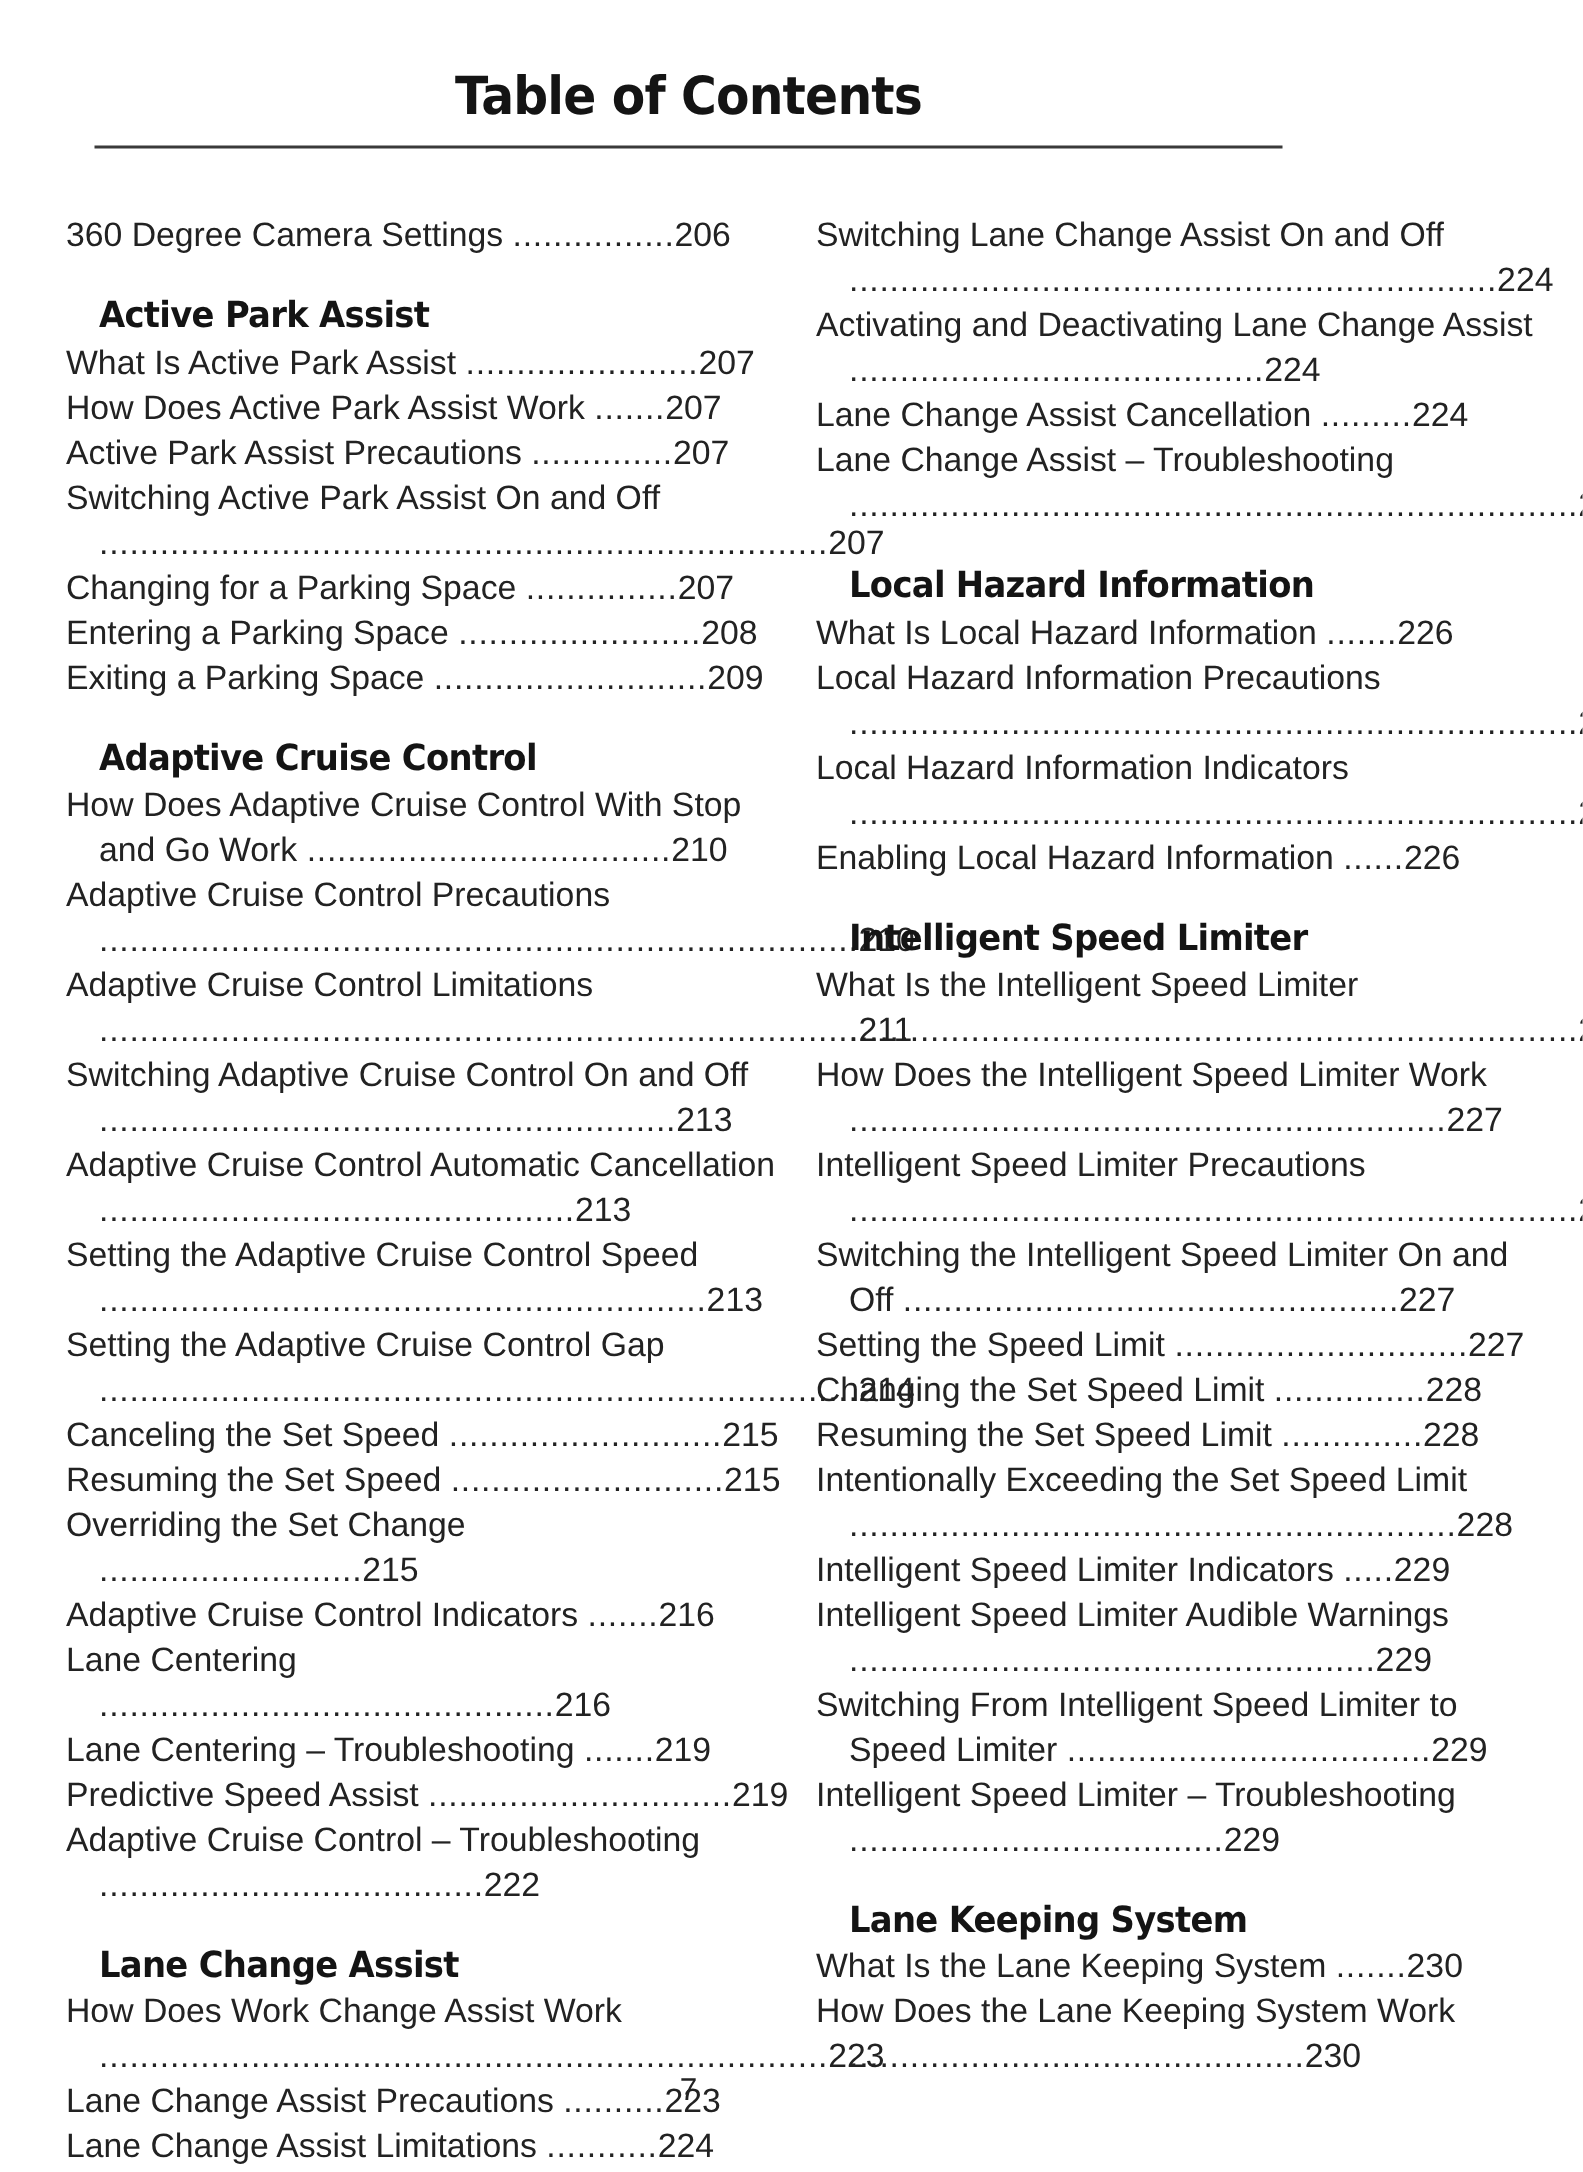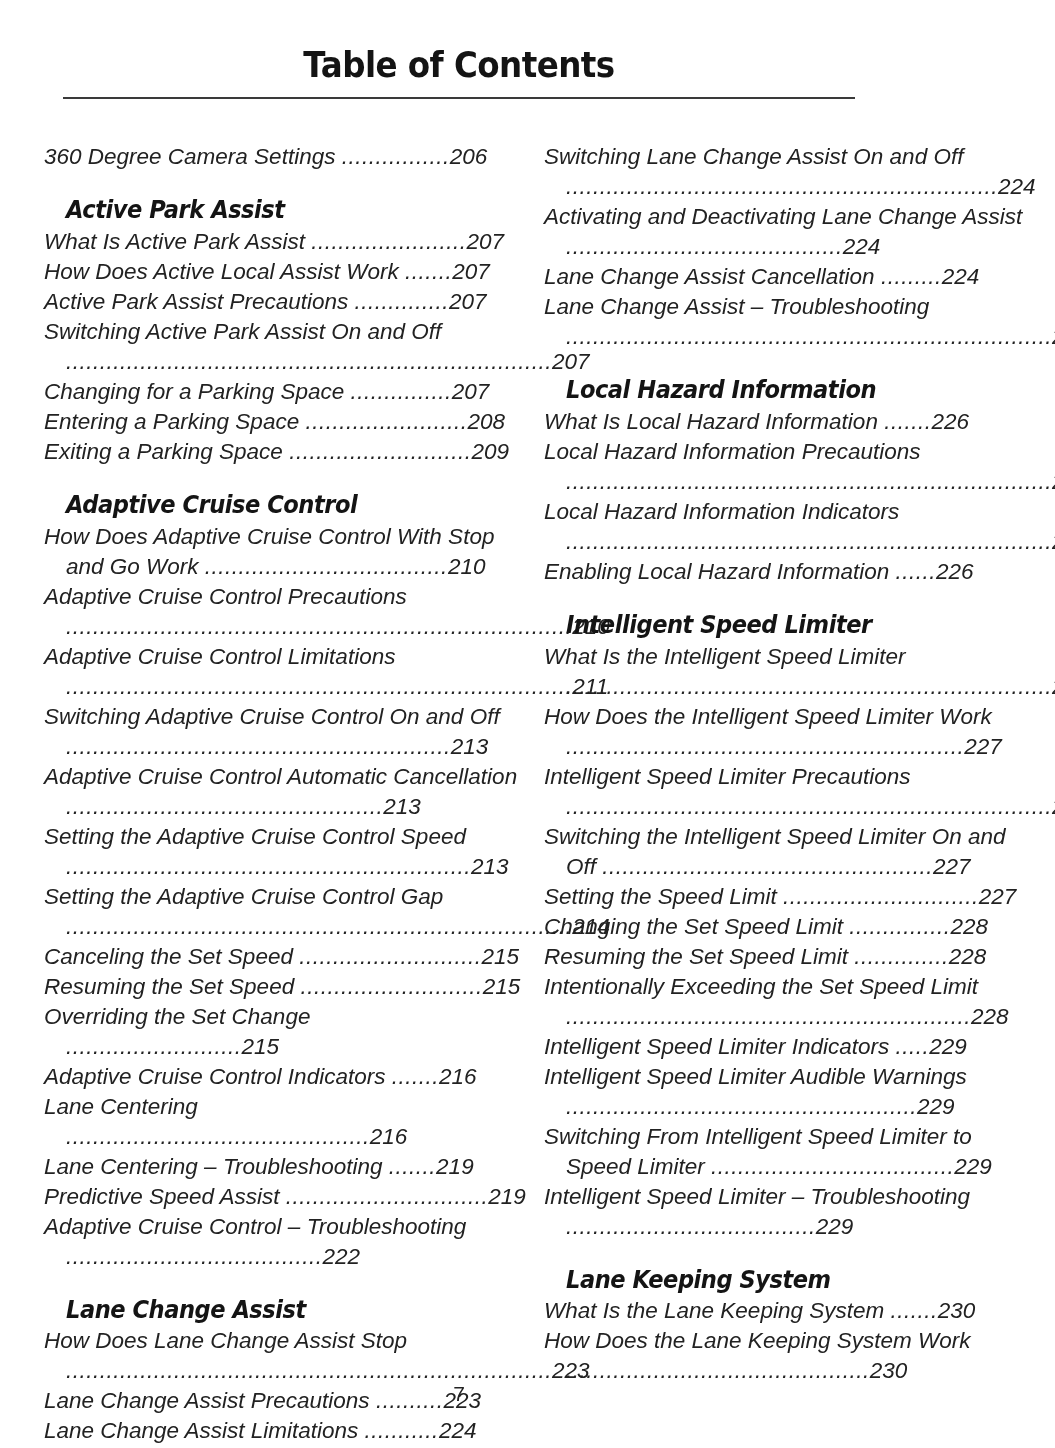--- a/index.html
+++ b/index.html
@@ -40,21 +40,20 @@
     height: 0;
     border-top: 2px solid #3a3a3a;
   }
   .columns {
     position: absolute;
     top: 142px;
     left: 0;
     right: 0;
     display: flex;
     gap: 0px;
-    font-style: italic;
   }
   .col {
     width: 460px;
     box-sizing: border-box;
   }
   .col-left { margin-left: 66px; }
   .col-right { margin-left: 40px; }
 
   .section-heading {
     font-family: "DejaVu Sans", sans-serif;
@@ -120,21 +119,21 @@
   <div class="columns">
     <div class="col col-left">
         <div class="entry">
           <span class="entry-inner"><span class="etext">360 Degree Camera Settings</span> <span class="leader">................</span><span class="pnum">206</span></span>
         </div>
         <div class="section-heading">Active Park Assist</div>
         <div class="entry">
           <span class="entry-inner"><span class="etext">What Is Active Park Assist</span> <span class="leader">.......................</span><span class="pnum">207</span></span>
         </div>
         <div class="entry">
-          <span class="entry-inner"><span class="etext">How Does Active Local Assist Work</span> <span class="leader">.......</span><span class="pnum">207</span></span>
+          <span class="entry-inner"><span class="etext">How Does Active Park Assist Work</span> <span class="leader">.......</span><span class="pnum">207</span></span>
         </div>
         <div class="entry">
           <span class="entry-inner"><span class="etext">Active Park Assist Precautions</span> <span class="leader">..............</span><span class="pnum">207</span></span>
         </div>
         <div class="entry">
           <span class="entry-inner"><span class="etext">Switching Active Park Assist On and Off</span> <span class="leader">........................................................................</span><span class="pnum">207</span></span>
         </div>
         <div class="entry">
           <span class="entry-inner"><span class="etext">Changing for a Parking Space</span> <span class="leader">...............</span><span class="pnum">207</span></span>
         </div>
@@ -185,21 +184,21 @@
           <span class="entry-inner"><span class="etext">Lane Centering – Troubleshooting</span> <span class="leader">.......</span><span class="pnum">219</span></span>
         </div>
         <div class="entry">
           <span class="entry-inner"><span class="etext">Predictive Speed Assist</span> <span class="leader">..............................</span><span class="pnum">219</span></span>
         </div>
         <div class="entry">
           <span class="entry-inner"><span class="etext">Adaptive Cruise Control – Troubleshooting</span> <span class="leader">......................................</span><span class="pnum">222</span></span>
         </div>
         <div class="section-heading">Lane Change Assist</div>
         <div class="entry">
-          <span class="entry-inner"><span class="etext">How Does Lane Change Assist Stop</span> <span class="leader">........................................................................</span><span class="pnum">223</span></span>
+          <span class="entry-inner"><span class="etext">How Does Work Change Assist Work</span> <span class="leader">........................................................................</span><span class="pnum">223</span></span>
         </div>
         <div class="entry">
           <span class="entry-inner"><span class="etext">Lane Change Assist Precautions</span> <span class="leader">..........</span><span class="pnum">223</span></span>
         </div>
         <div class="entry">
           <span class="entry-inner"><span class="etext">Lane Change Assist Limitations</span> <span class="leader">...........</span><span class="pnum">224</span></span>
         </div>
       </div>
     <div class="col col-right">
         <div class="entry">

